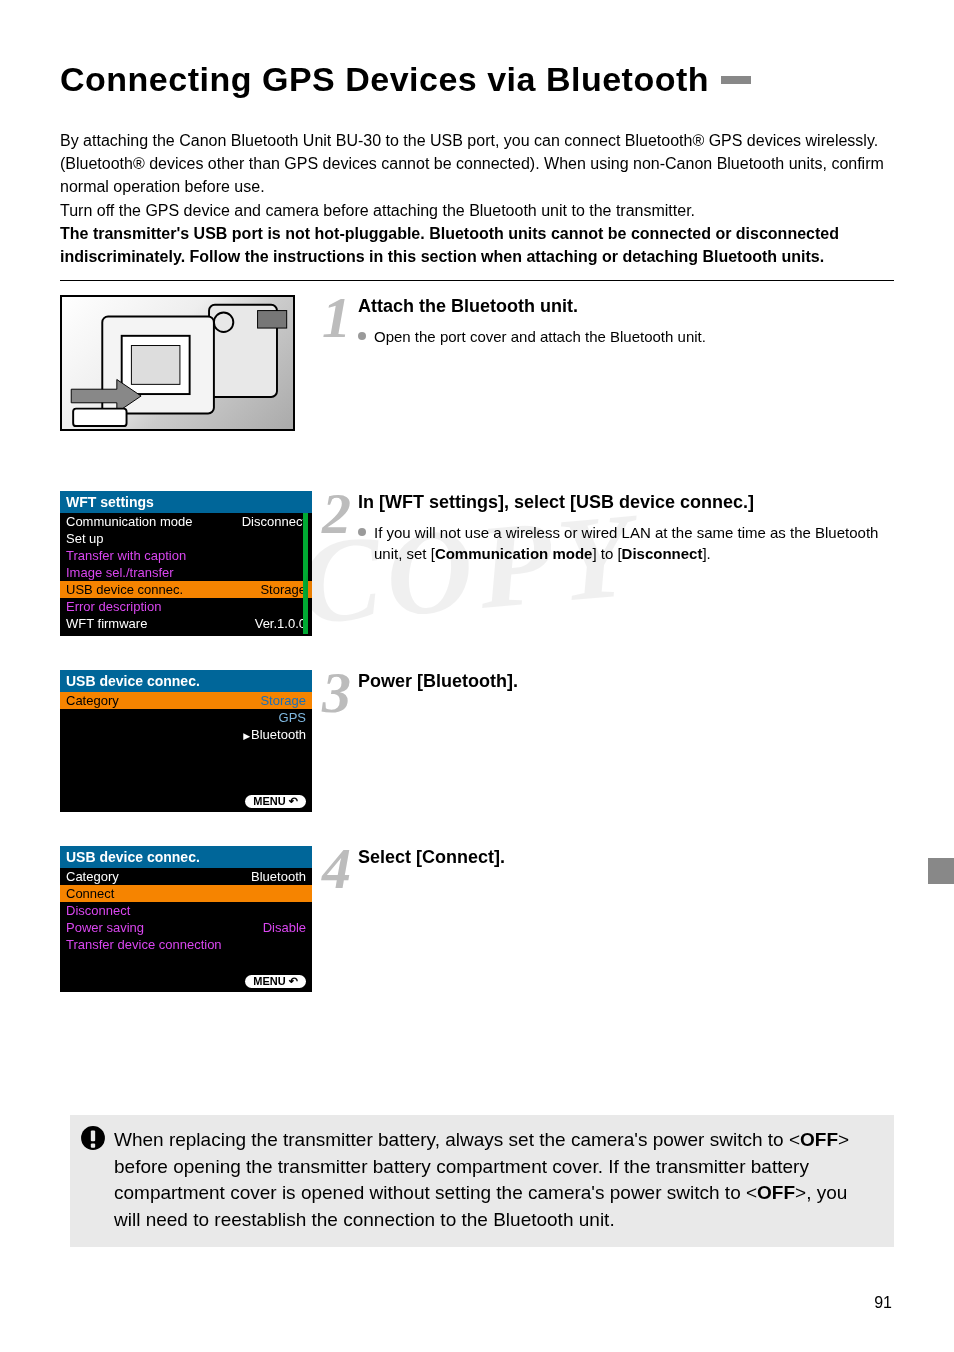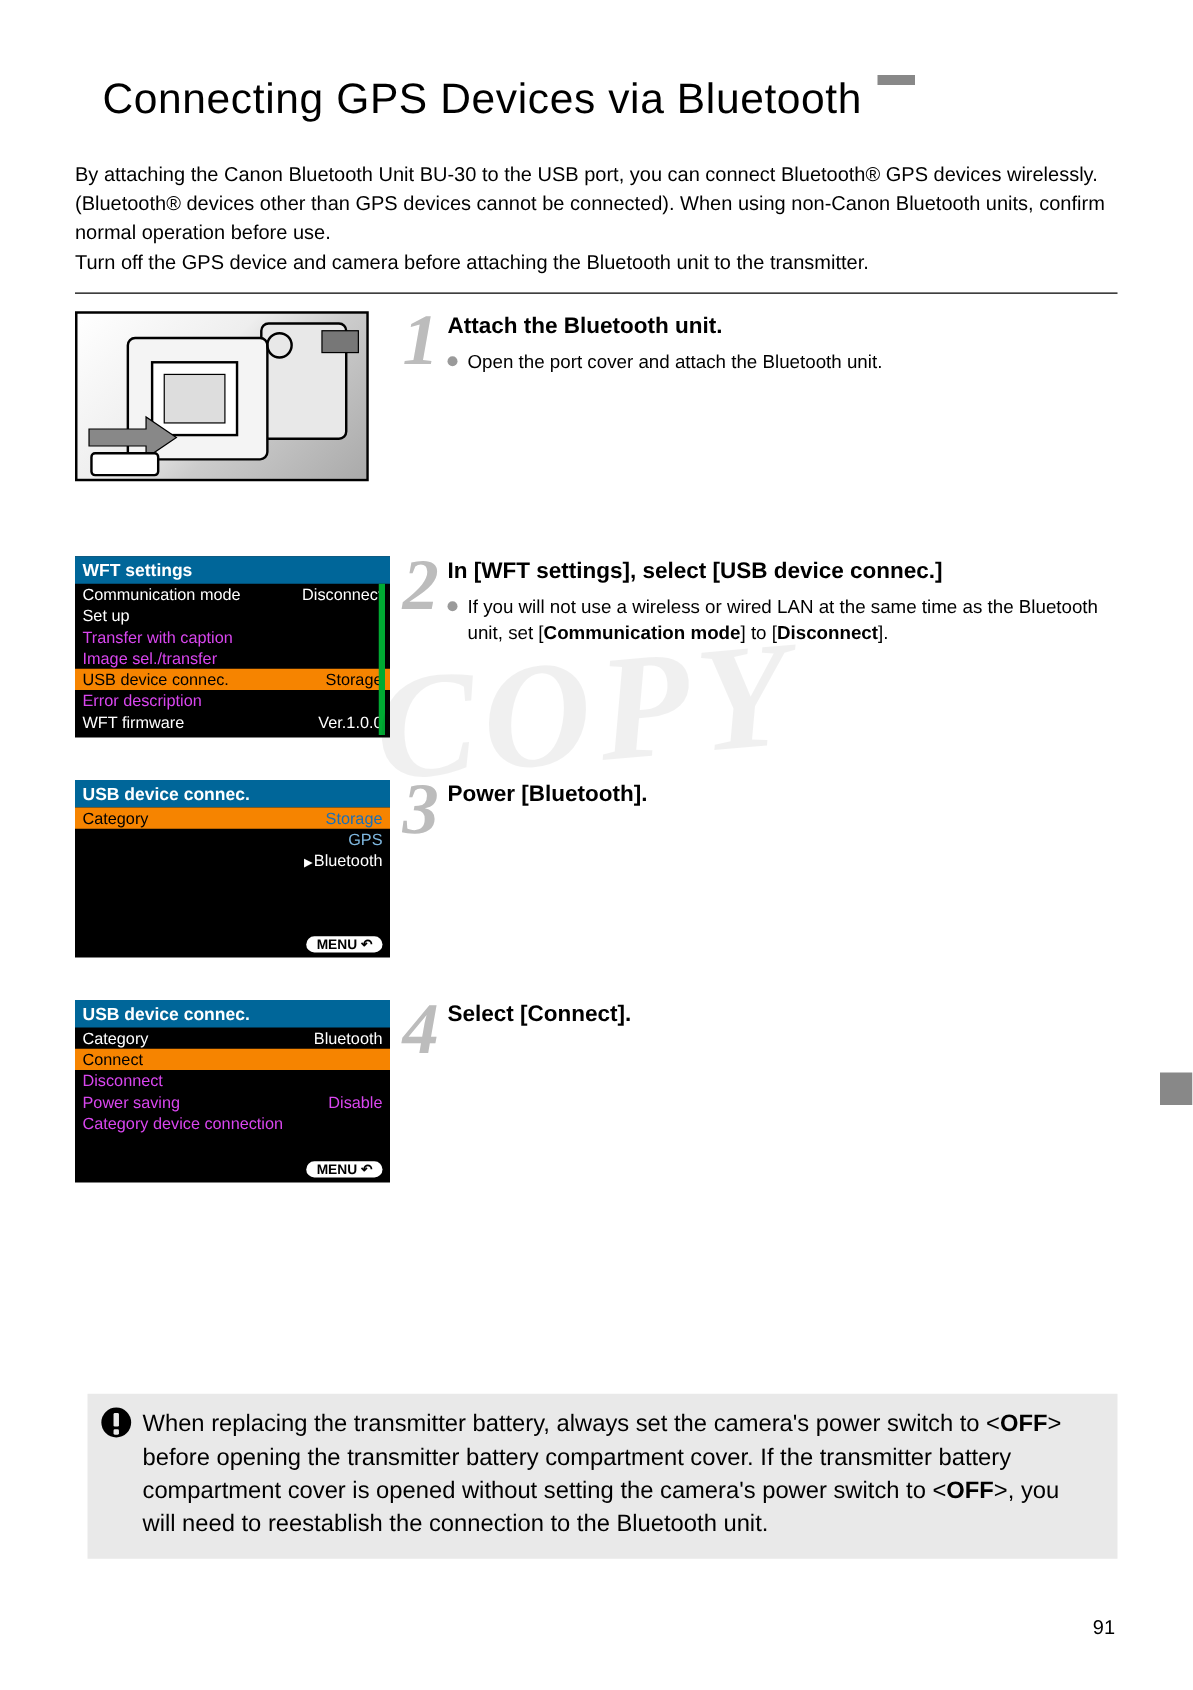--- a/index.html
+++ b/index.html
@@ -1,19 +1,19 @@
 <!DOCTYPE html>
 <html><head>
 <meta charset="utf-8">
 <style>
   * { box-sizing: border-box; margin: 0; padding: 0; }
   body { background: #fff; font-family: Arial, Helvetica, sans-serif; color: #000; width: 954px; height: 1352px; position: relative; }
   .page { padding: 60px 60px 40px 60px; }
 
-  .title { font-size: 34px; font-weight: normal; letter-spacing: 0.5px; display: flex; gap: 12px; margin-bottom: 30px; margin-left: 22px; }
+  .title { font-size: 34px; font-weight: bold; letter-spacing: 0.5px; display: flex; align-items: center; gap: 12px; margin-bottom: 30px; }
   .title-bar { flex: 0 0 30px; height: 8px; background: #888; }
 
   .intro { font-size: 16px; line-height: 1.45; margin-bottom: 12px; }
   .intro .bold { font-weight: bold; }
   hr.sep { border: none; border-top: 1px solid #000; margin: 8px 0 14px 0; }
 
   .step-row { display: flex; align-items: flex-start; margin-bottom: 20px; }
   .left-col { width: 248px; flex: 0 0 248px; margin-right: 14px; }
   .num-col { width: 36px; flex: 0 0 36px; }
   .text-col { flex: 1; }
@@ -63,20 +63,21 @@
 <div class="page">
 
   <h1 class="title">
     <span>Connecting GPS Devices via Bluetooth</span>
     <span class="title-bar"></span>
   </h1>
 
   <div class="intro">
     <span>By attaching the Canon Bluetooth Unit BU-30 to the USB port, you can connect Bluetooth® GPS devices wirelessly. (Bluetooth® devices other than GPS devices cannot be connected). When using non-Canon Bluetooth units, confirm normal operation before use.</span><br>
     <span>Turn off the GPS device and camera before attaching the Bluetooth unit to the transmitter.</span><br>
+    <span class="bold">The transmitter's USB port is not hot-pluggable. Bluetooth units cannot be connected or disconnected indiscriminately. Follow the instructions in this section when attaching or detaching Bluetooth units.</span>
   </div>
 
   <hr class="sep">
 
   <div class="step-row">
     <div class="left-col">
       <div class="cam-illus">
         <svg viewBox="0 0 235 136">
           <rect x="150" y="8" width="70" height="95" rx="6" fill="#e8e8e8" stroke="#000" stroke-width="2"></rect>
           <rect x="40" y="20" width="115" height="100" rx="6" fill="#f4f4f4" stroke="#000" stroke-width="2"></rect>
@@ -194,21 +195,21 @@
             <span>Connect</span>
           </div>
         <div class="row dim">
             <span>Disconnect</span>
           </div>
         <div class="row dim">
             <span>Power saving</span>
             <span>Disable</span>
           </div>
         <div class="row dim">
-            <span>Category device connection</span>
+            <span>Transfer device connection</span>
           </div>
         <div style="height:18px"></div>
         <div class="menu-back"><span class="menu-pill">MENU</span></div>
       </div>
     </div>
     <div class="num-col">
         <div class="step-num">4</div>
       </div>
     <div class="text-col">
       <div class="step-title">Select [Connect].</div>

